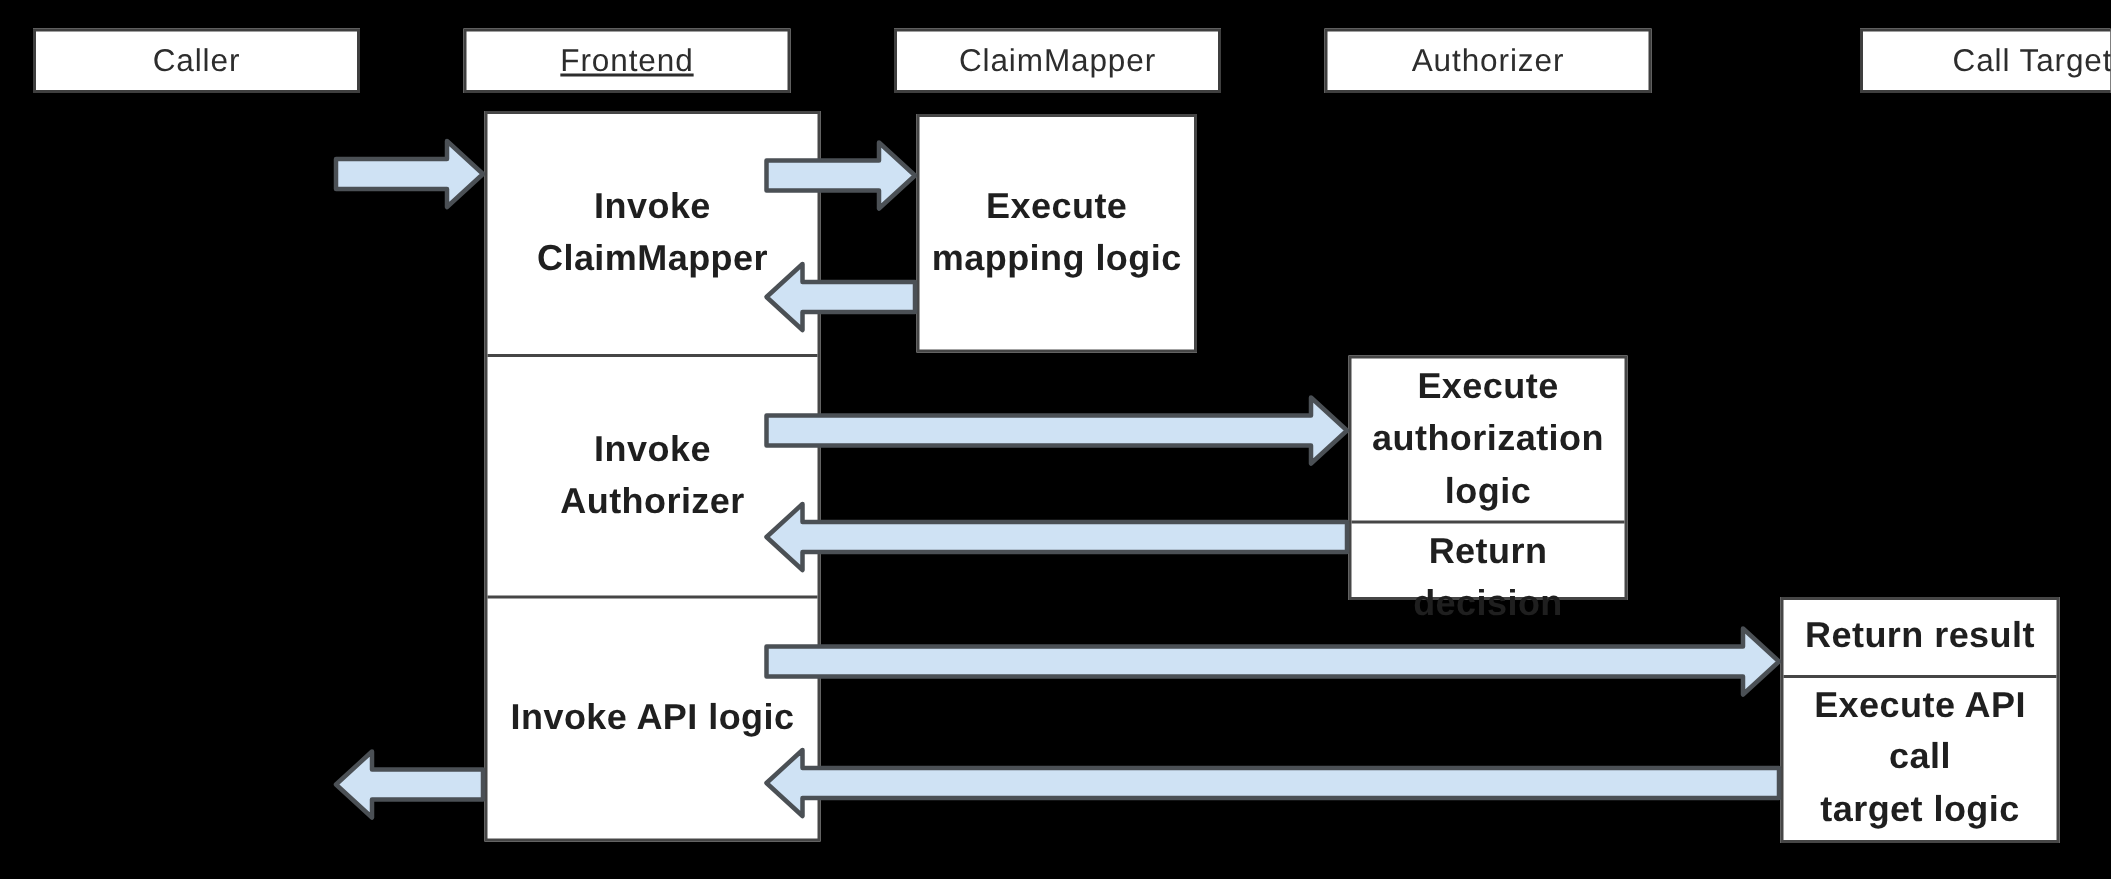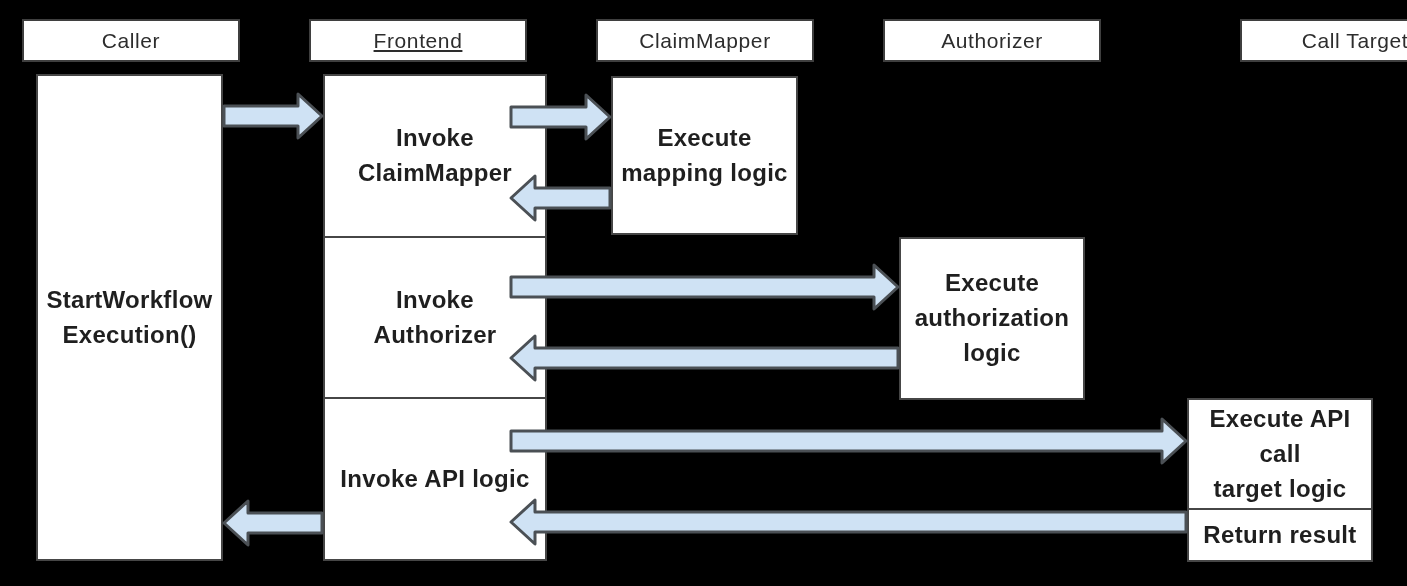--- a/index.html
+++ b/index.html
@@ -51,48 +51,45 @@
 <body>
 
 <div class="stage">
 
   <div class="hdr" style="left:22px;top:19px;width:218px;">Caller</div>
   <div class="hdr" style="left:309px;top:19px;width:218px;text-decoration:underline;">Frontend</div>
   <div class="hdr" style="left:596px;top:19px;width:218px;">ClaimMapper</div>
   <div class="hdr" style="left:883px;top:19px;width:218px;">Authorizer</div>
   <div class="hdr" style="left:1192px;top:19px;width:230px;margin-left:48px;">Call Target</div>
 
-  <div class="box stack" style="left:36px;top:74px;width:187px;height:487px;">
-    <div class="cell">StartWorkflow
-Execution()</div>
-  </div>
 
   <div class="box stack" style="left:323px;top:74px;width:224px;height:487px;">
     <div class="cell">Invoke
 ClaimMapper</div>
     <div class="cell">Invoke
 Authorizer</div>
     <div class="cell">Invoke API logic</div>
   </div>
 
   <div class="box stack" style="left:611px;top:76px;width:187px;height:159px;">
     <div class="cell">Execute
 mapping logic</div>
   </div>
 
   <div class="box stack" style="left:899px;top:237px;width:186px;height:163px;">
     <div class="cell">Execute
 authorization
 logic</div>
+    <div class="cell">Return decision</div>
   </div>
 
   <div class="box stack" style="left:1187px;top:398px;width:186px;height:164px;">
+    <div class="cell">Return result</div>
     <div class="cell">Execute API call
 target logic</div>
-    <div class="cell">Return result</div>
   </div>
 
   <svg class="arrow" style="left:222px;top:90px;" width="102" height="52" viewBox="0 0 102 52">
     <polygon points="2,16 76,16 76,4 100,26 76,48 76,36 2,36"></polygon>
   </svg>
 
   <svg class="arrow" style="left:509px;top:91px;" width="103" height="52" viewBox="0 0 103 52">
     <polygon points="2,16 77,16 77,4 101,26 77,48 77,36 2,36"></polygon>
   </svg>
 

